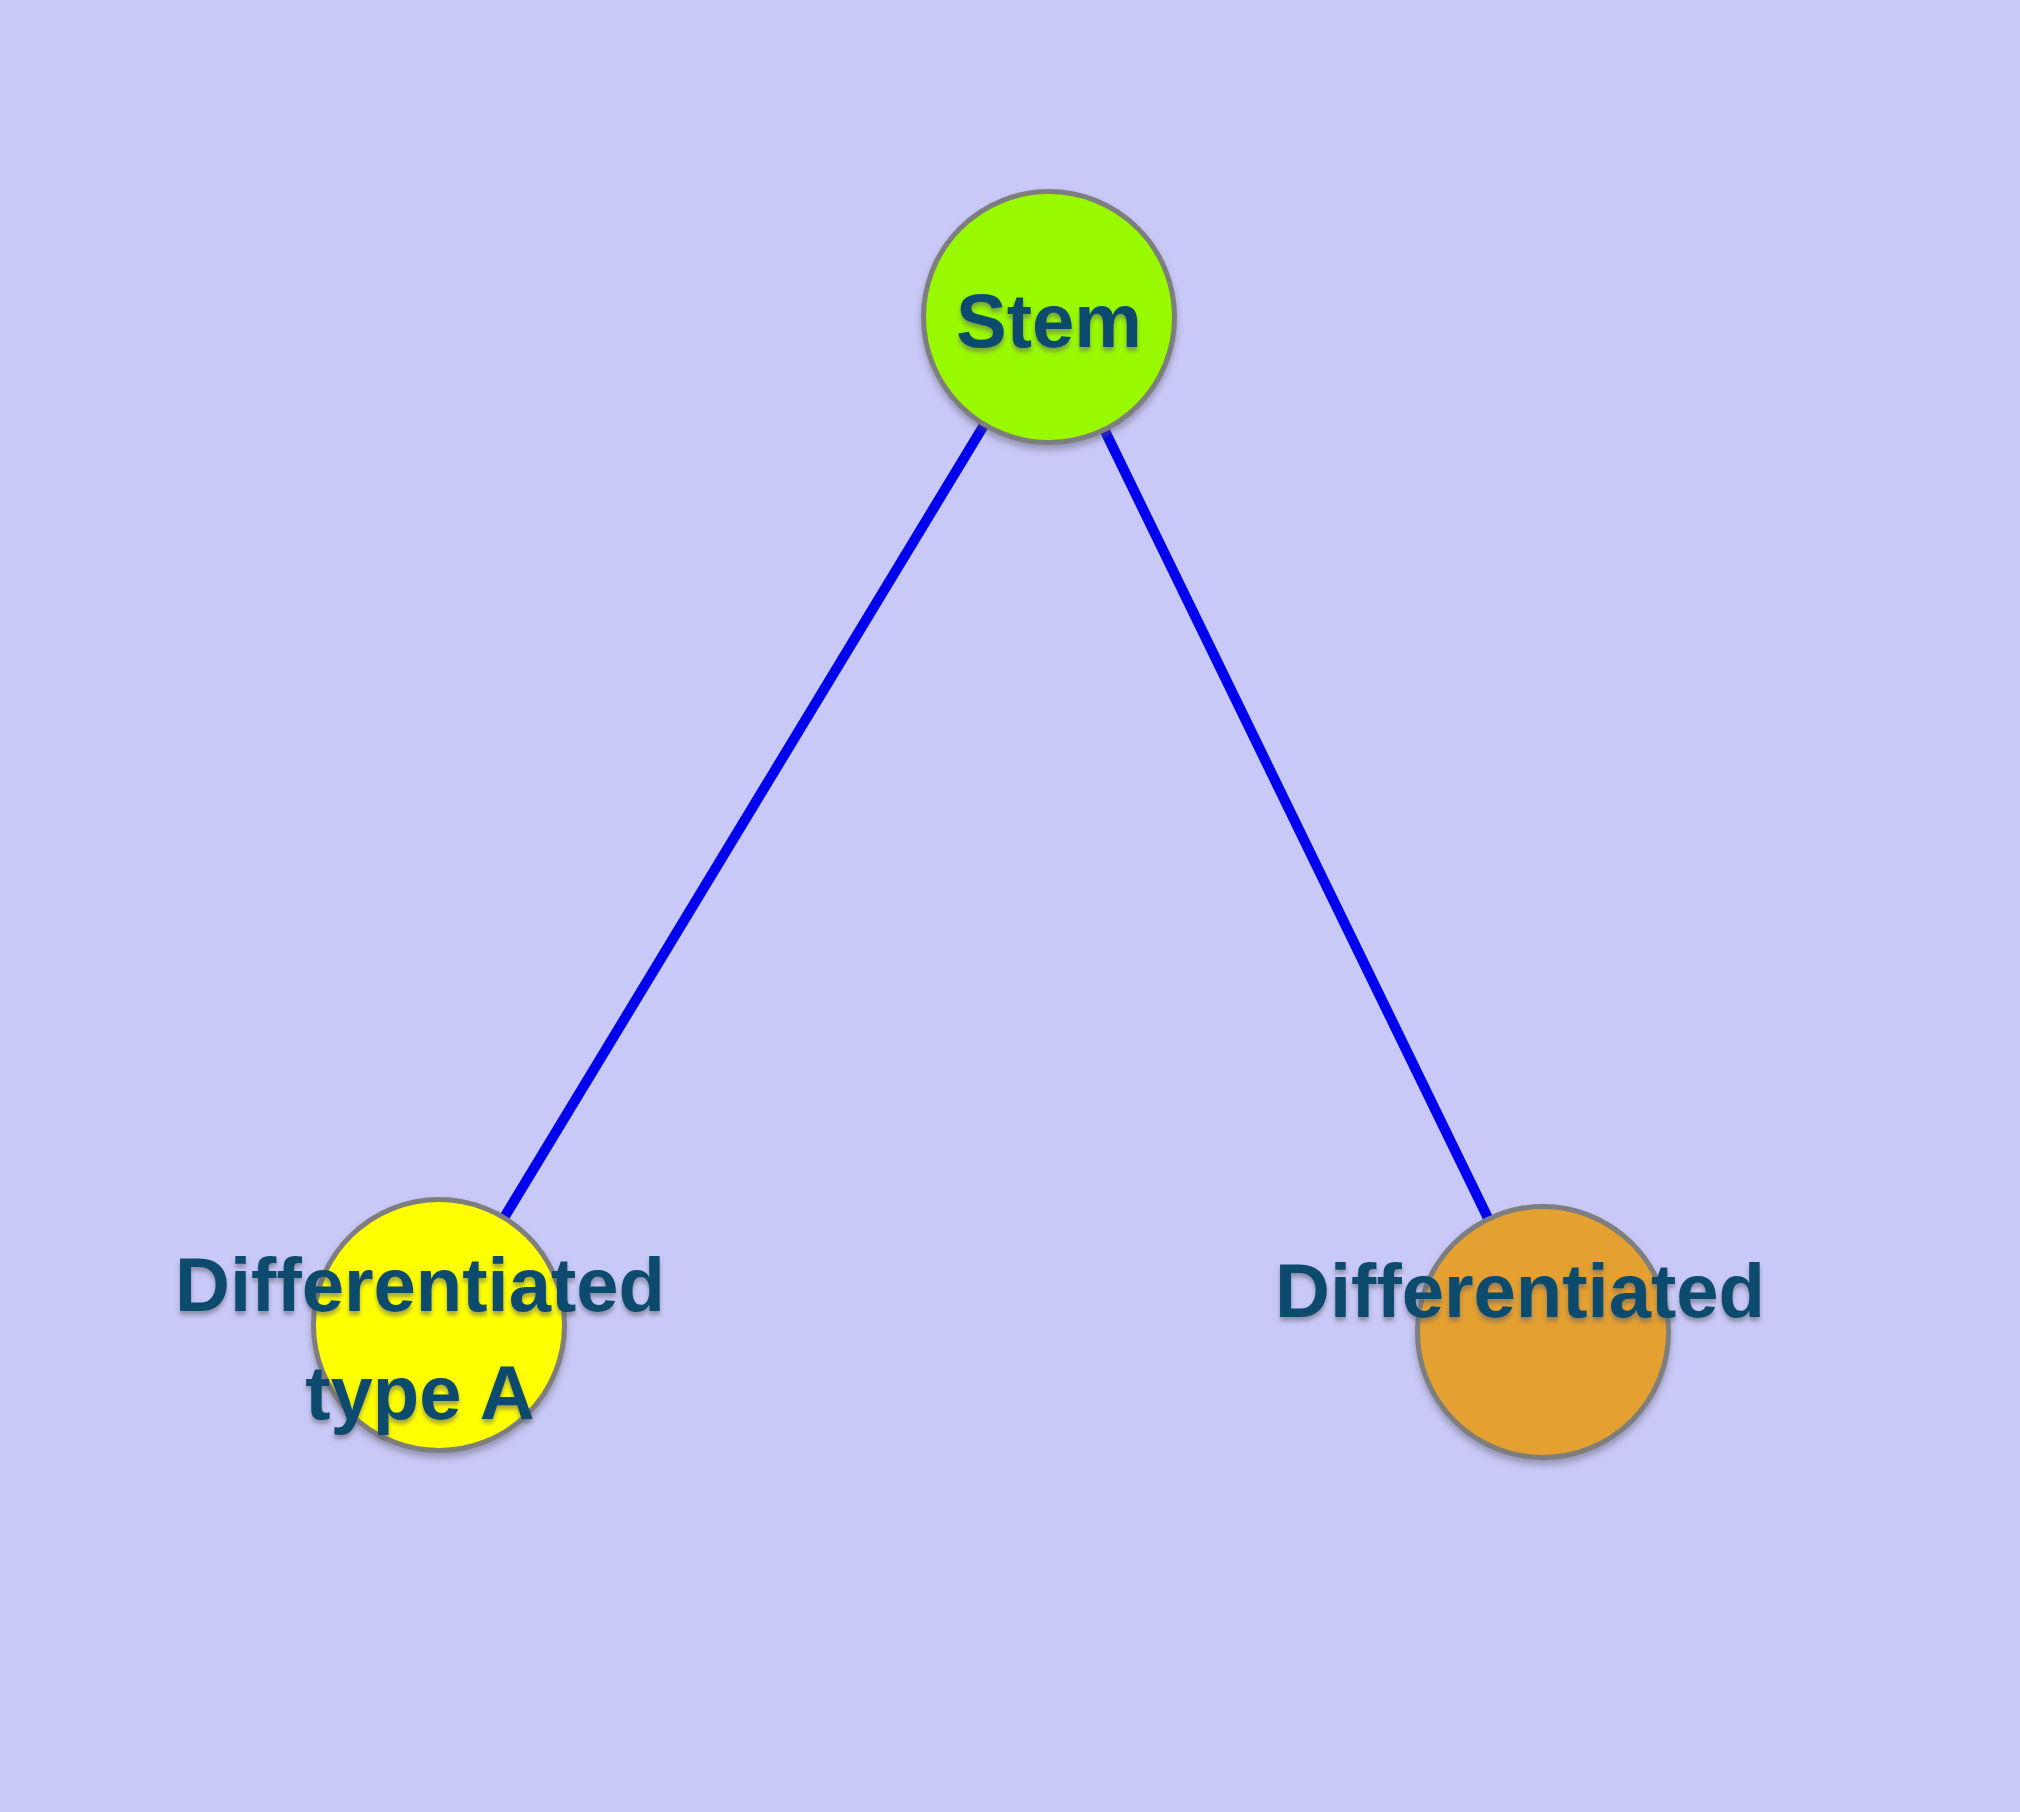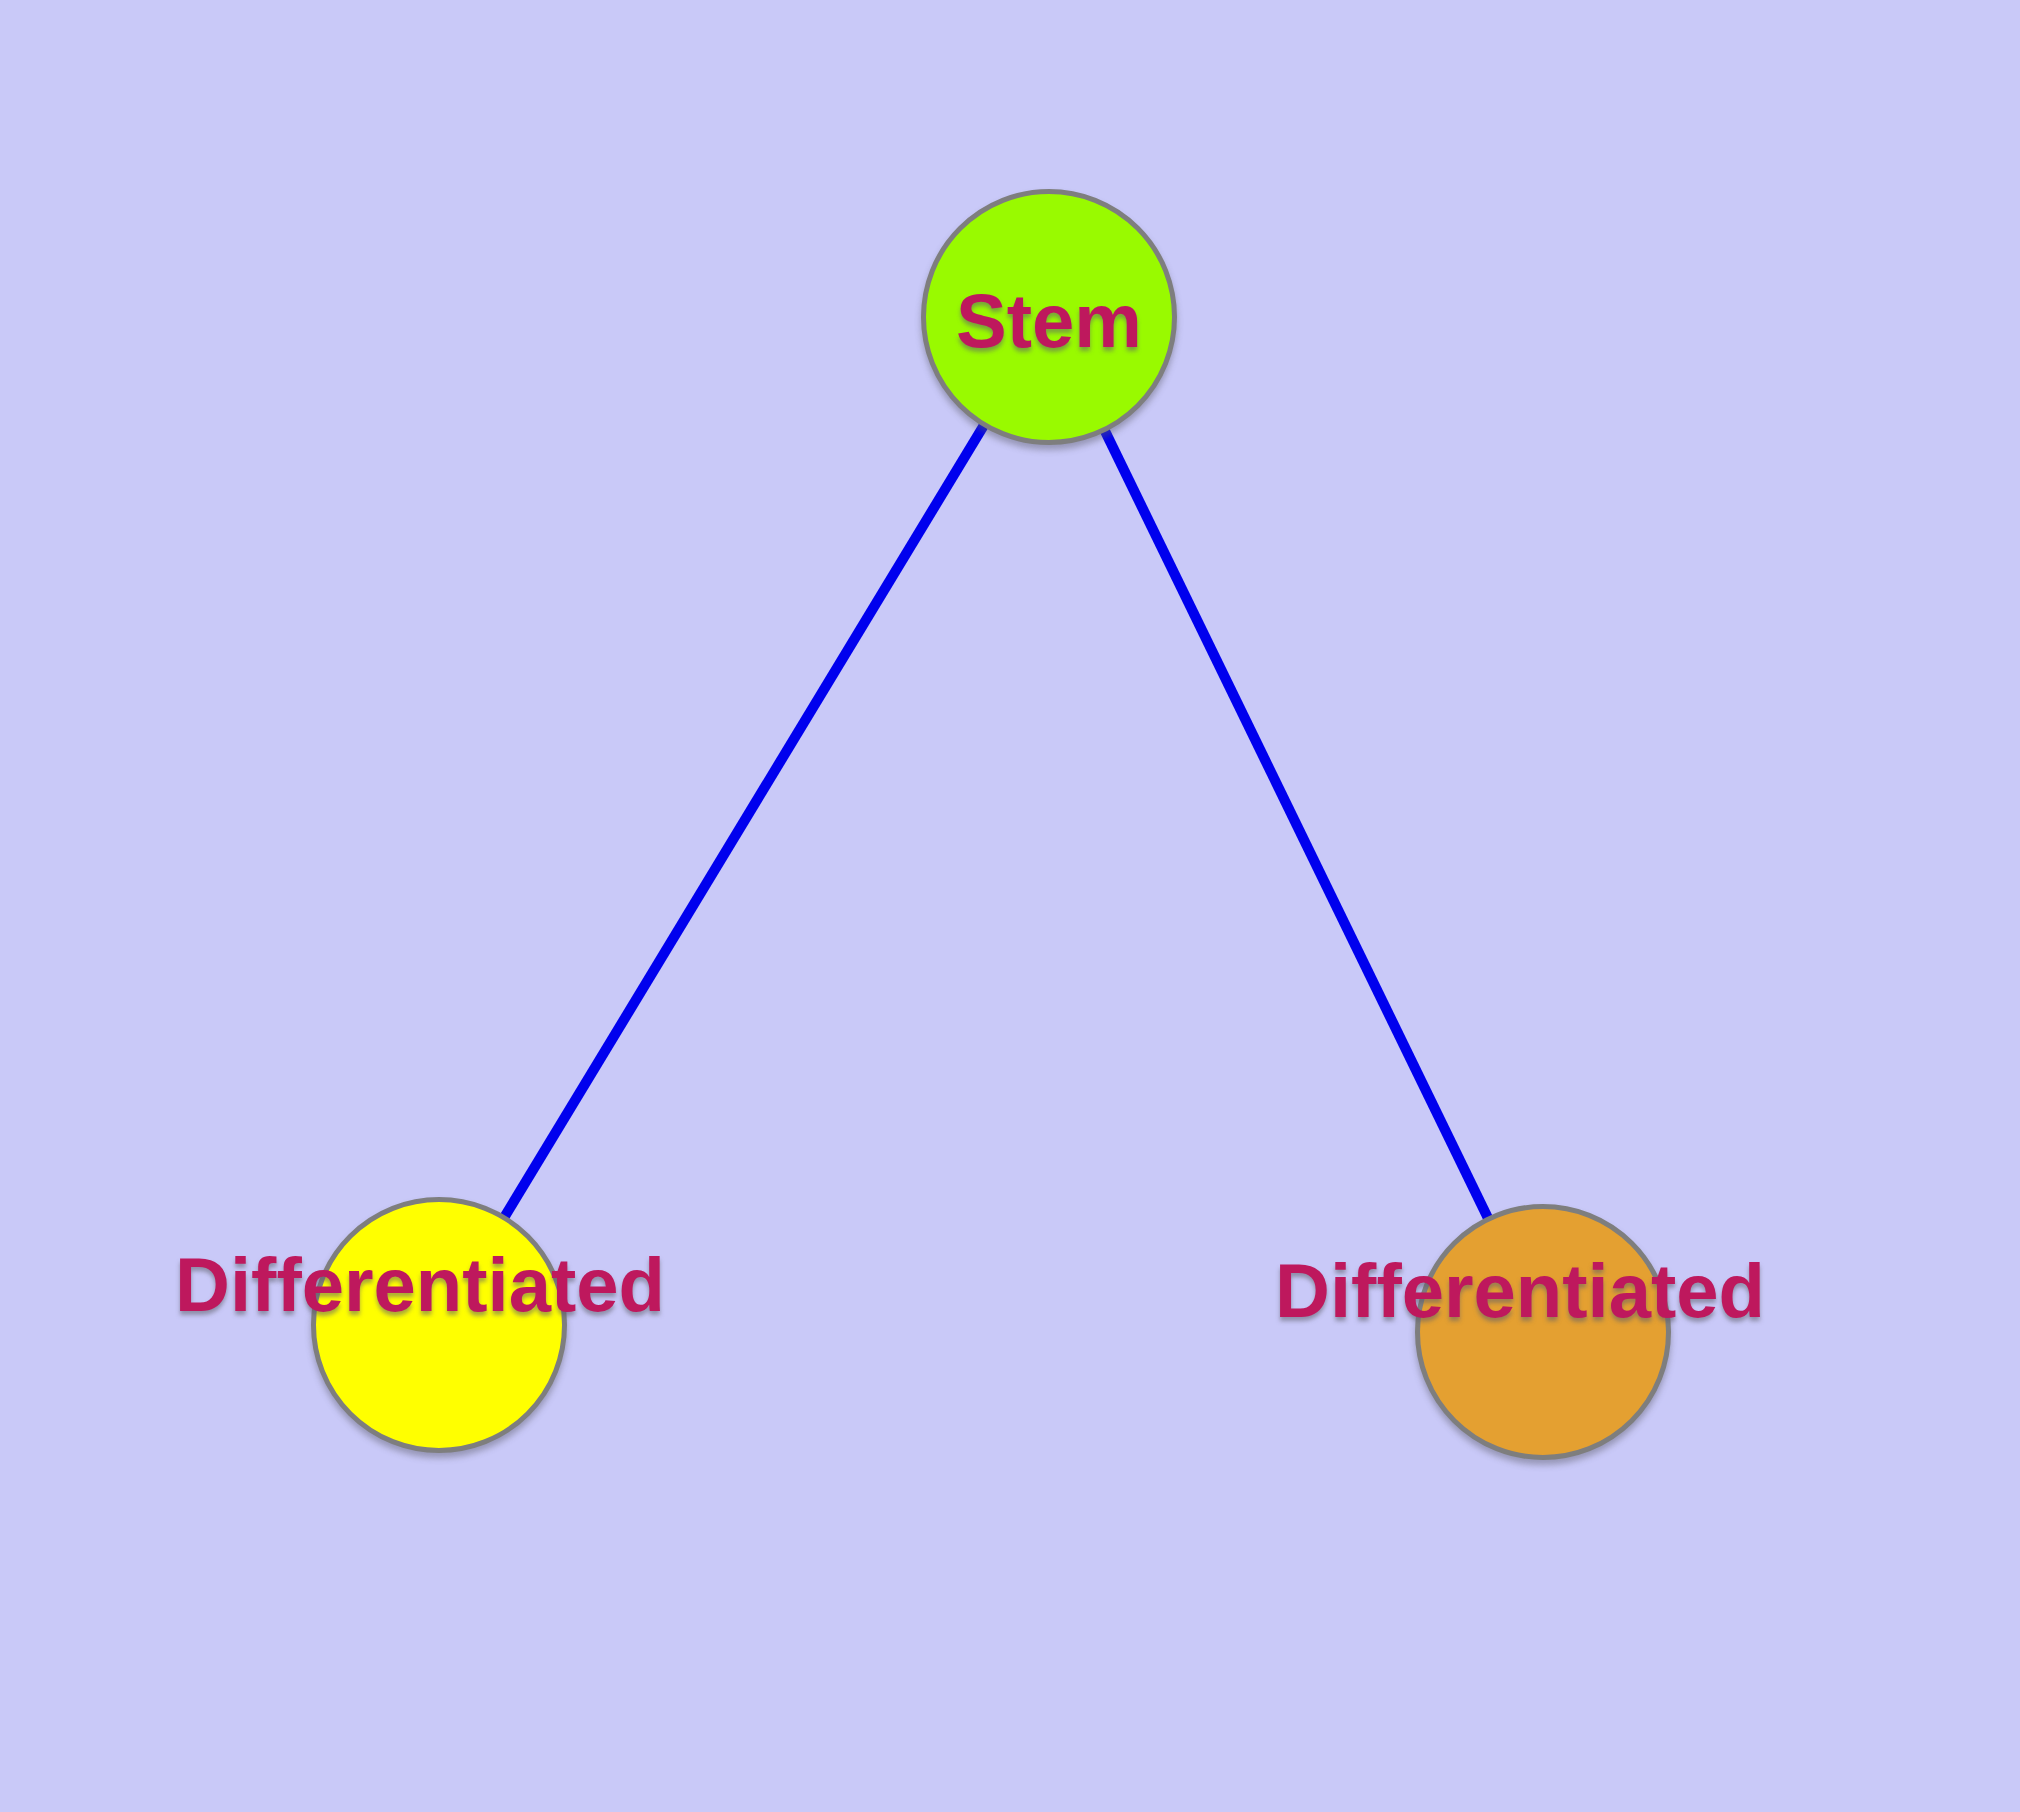--- a/index.html
+++ b/index.html
@@ -33,21 +33,21 @@
   }
   .node-stem { left: 921px; top: 189px; }
   .node-a    { left: 311px;  top: 1197px; }
   .node-b    { left: 1415px; top: 1204px; }
   .label {
     position: absolute;
     transform: translateX(-50%);
     font-weight: bold;
     font-size: 76px;
     line-height: 108px;
-    color: #be185d;
+    color: #0c4a6e;
     text-align: center;
     white-space: nowrap;
     text-shadow: 0 4.2px 4.2px rgba(95, 95, 105, 0.55);
   }
   .label-stem { left: 1049px; top: 267px; }
   .label-a    { left: 420px;  top: 1231px; }
   .label-b    { left: 1520px; top: 1237px; }
 </style>
 </head>
 <body>
@@ -62,20 +62,21 @@
   <div class="node node-stem" style="background-color: rgb(153, 250, 0); border-color: rgb(126, 126, 126);"></div>
 
   <div class="node node-a" style="background-color: rgb(255, 255, 0); border-color: rgb(126, 126, 126);"></div>
 
   <div class="node node-b" style="background-color: rgb(228, 160, 49); border-color: rgb(126, 126, 126);"></div>
 
   <div class="label label-stem">Stem</div>
 
   <div class="label label-a">
     <span>Differentiated</span><br>
+    <span>type A</span>
   </div>
 
   <div class="label label-b">
     <span>Differentiated</span><br>
   </div>
 
 </div>
 
 
 </body></html>

